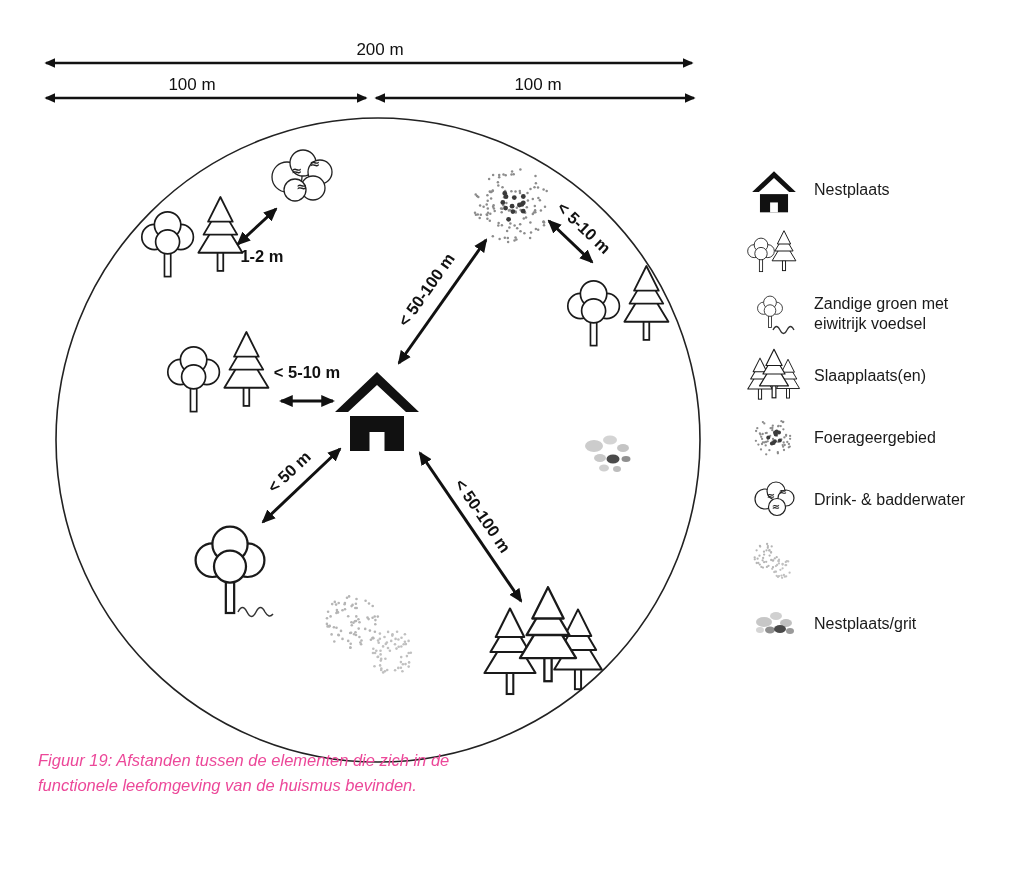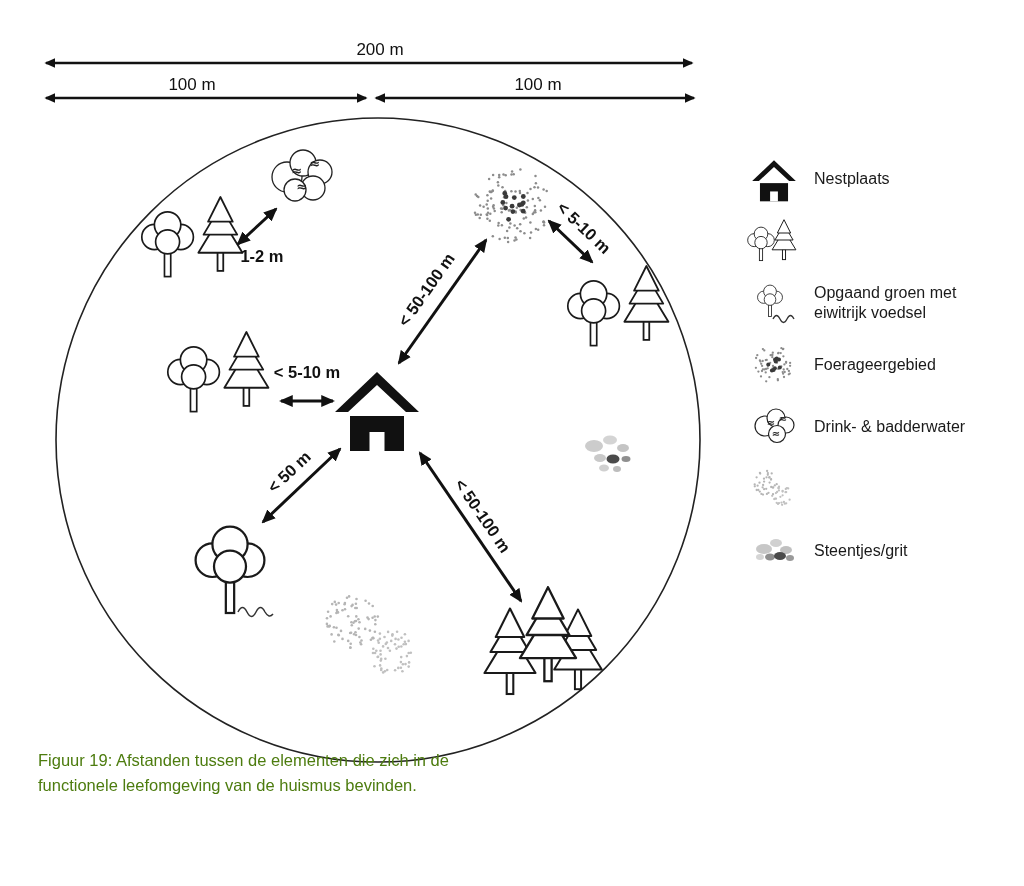--- a/index.html
+++ b/index.html
@@ -5,27 +5,27 @@
   html,body { margin:0; padding:0; background:#ffffff; }
   body { width:1024px; height:886px; font-family:"Liberation Sans", sans-serif; }
   .canvas { position:relative; width:1024px; height:802px; background:#fff; overflow:hidden; }
   .scene { position:absolute; left:0; top:0; }
 
   .scale-text { font-size:17px; fill:#111; font-family:"Liberation Sans", sans-serif; }
   .dist-text  { font-size:16.5px; font-weight:700; fill:#111; font-family:"Liberation Sans", sans-serif; }
   .wave       { font-size:13px; font-weight:700; fill:#222; font-family:"DejaVu Sans", sans-serif; }
   .wave-sm    { font-size:10px; font-weight:700; fill:#222; font-family:"DejaVu Sans", sans-serif; }
 
-  .legend { position:absolute; left:746px; top:148px; width:266px; }
+  .legend { position:absolute; left:746px; top:159px; width:266px; }
   .legend-row { display:flex; align-items:center; height:62px; }
   .legend-icon { width:56px; height:56px; flex:0 0 56px; margin-right:12px; }
   .legend-label { font-size:16px; color:#1a1a1a; line-height:1.25; max-width:176px; }
 
   .caption { position:absolute; left:38px; top:748px; width:455px;
-             font-size:16.5px; color:#4d7c0f; line-height:1.5; }
+             font-size:16.5px; font-style:italic; color:#ec4899; line-height:1.5; }
 </style>
 </head>
 <body>
 
 <div class="canvas">
 
   <svg class="scene" width="1024" height="886" viewBox="0 0 1024 886">
     <defs>
       <marker id="ah" viewBox="0 0 10 10" refX="8.5" refY="5" markerWidth="4.6" markerHeight="4.6" orient="auto-start-reverse">
         <path d="M0,0.6 L10,5 L0,9.4 Z" fill="#111"></path>
@@ -415,23 +415,31 @@
         <use href="#sym-tree" transform="translate(15,29) scale(0.62)"></use>
         <use href="#sym-conifer" transform="translate(38,27) scale(0.70)"></use>
       </svg>
     </div>
 
     <div class="legend-row">
       <svg class="legend-icon" viewBox="0 0 56 56">
         <use href="#sym-tree" transform="translate(24,24) scale(0.58)"></use>
         <path d="M27,44 q3.5,-7 7,0 q3.5,7 7,0 q3.5,-7 7,0" fill="none" stroke="#333" stroke-width="1.3"></path>
       </svg>
-      <div class="legend-label">Opgaand groen met eiwitrijk voedsel</div>
-    </div>
-
+      <div class="legend-label">Zandige groen met eiwitrijk voedsel</div>
+    </div>
+
+    <div class="legend-row">
+      <svg class="legend-icon" viewBox="0 0 56 56">
+        <use href="#sym-conifer" transform="translate(14,31) scale(0.72)"></use>
+        <use href="#sym-conifer" transform="translate(42,31) scale(0.68)"></use>
+        <use href="#sym-conifer" transform="translate(28,26) scale(0.85)"></use>
+      </svg>
+      <div class="legend-label">Slaapplaats(en)</div>
+    </div>
 
     <div class="legend-row">
       <svg class="legend-icon" viewBox="0 0 56 56">
         <g id="leg-forage-dots">
             <circle cx="27.0" cy="28.9" r="1.15" fill="#8c8c8c"></circle>
             <circle cx="26.3" cy="20.2" r="1.15" fill="#8c8c8c"></circle>
             <circle cx="40.1" cy="24.8" r="1.15" fill="#8c8c8c"></circle>
             <circle cx="16.0" cy="34.0" r="1.15" fill="#8c8c8c"></circle>
             <circle cx="13.9" cy="23.5" r="1.15" fill="#8c8c8c"></circle>
             <circle cx="37.1" cy="36.7" r="1.15" fill="#8c8c8c"></circle>
@@ -594,20 +602,20 @@
     <div class="legend-row">
       <svg class="legend-icon" viewBox="0 0 56 56">
         <ellipse cx="18" cy="26" rx="8" ry="5" fill="#c7c7c7"></ellipse>
         <ellipse cx="30" cy="20" rx="6" ry="4" fill="#d0d0d0"></ellipse>
         <ellipse cx="40" cy="27" rx="6" ry="4" fill="#c0c0c0"></ellipse>
         <ellipse cx="24" cy="34" rx="5" ry="3.5" fill="#8f8f8f"></ellipse>
         <ellipse cx="34" cy="33" rx="6" ry="4" fill="#4a4a4a"></ellipse>
         <ellipse cx="44" cy="35" rx="4" ry="3" fill="#9a9a9a"></ellipse>
         <ellipse cx="14" cy="34" rx="4" ry="3" fill="#d5d5d5"></ellipse>
       </svg>
-      <div class="legend-label">Steentjes/grit</div>
+      <div class="legend-label">Nestplaats/grit</div>
     </div>
 
   </div>
 
   <div class="caption">Figuur 19: Afstanden tussen de elementen die zich in de functionele leefomgeving van de huismus bevinden.</div>
 
 </div>
 
 </body></html>

